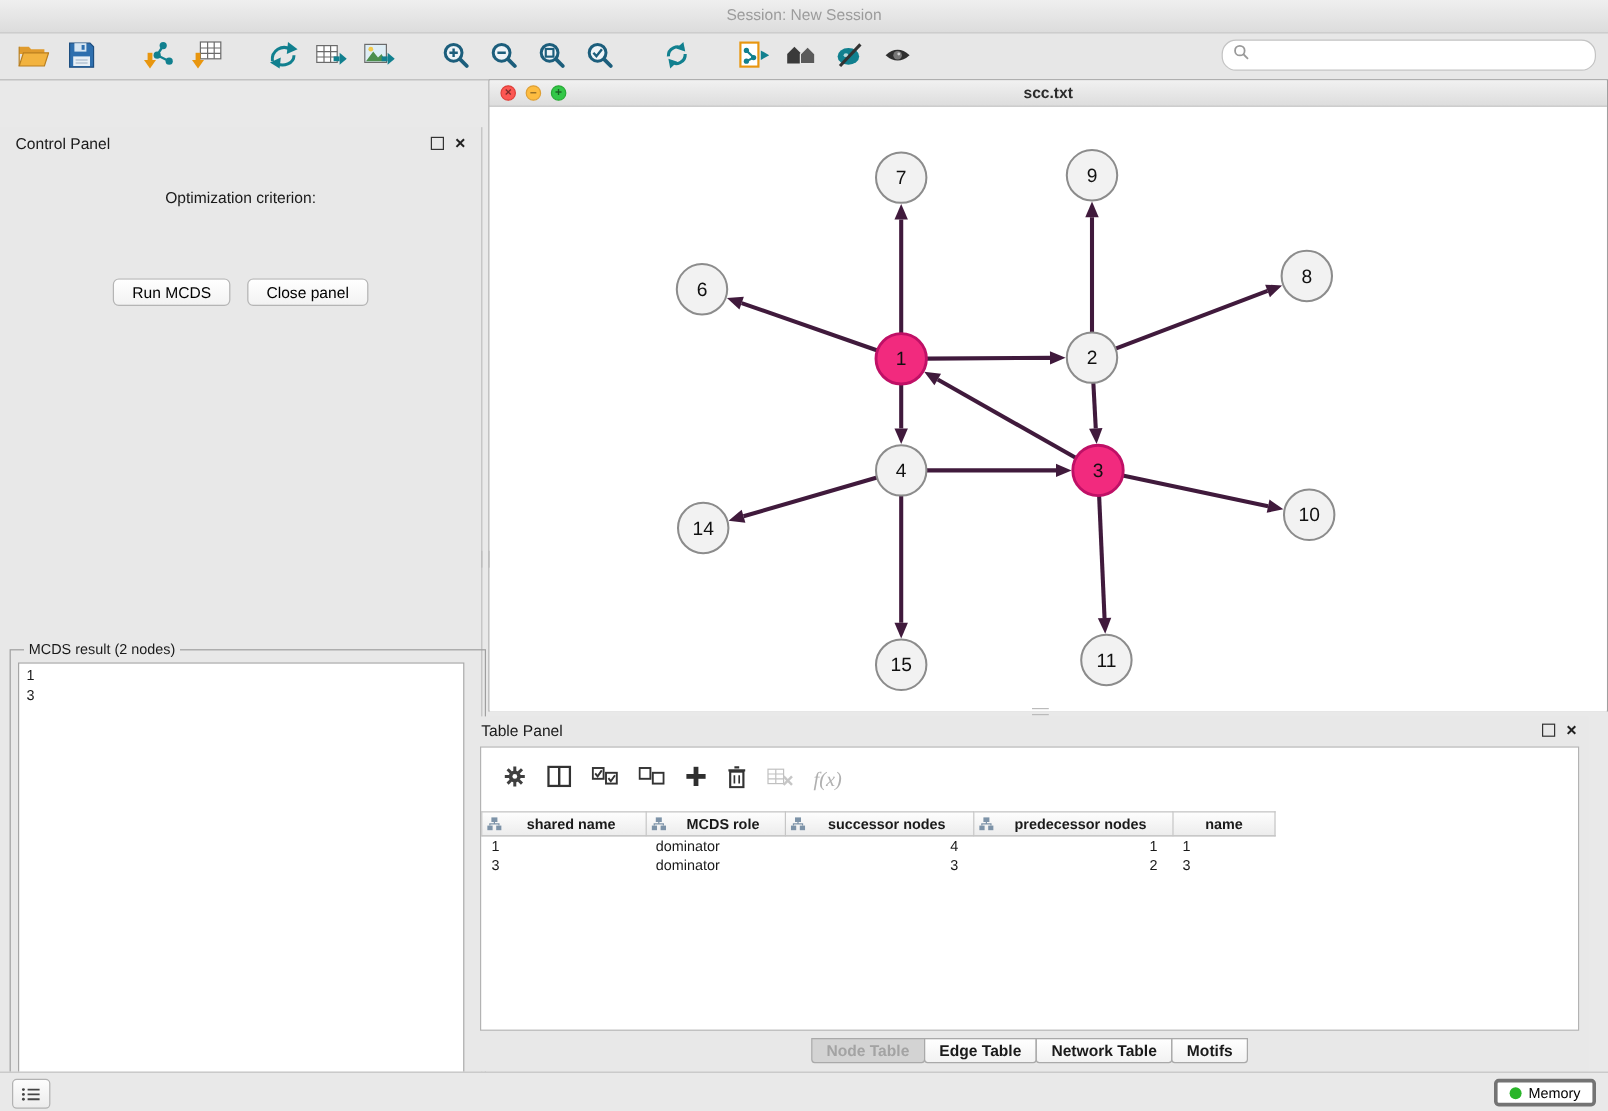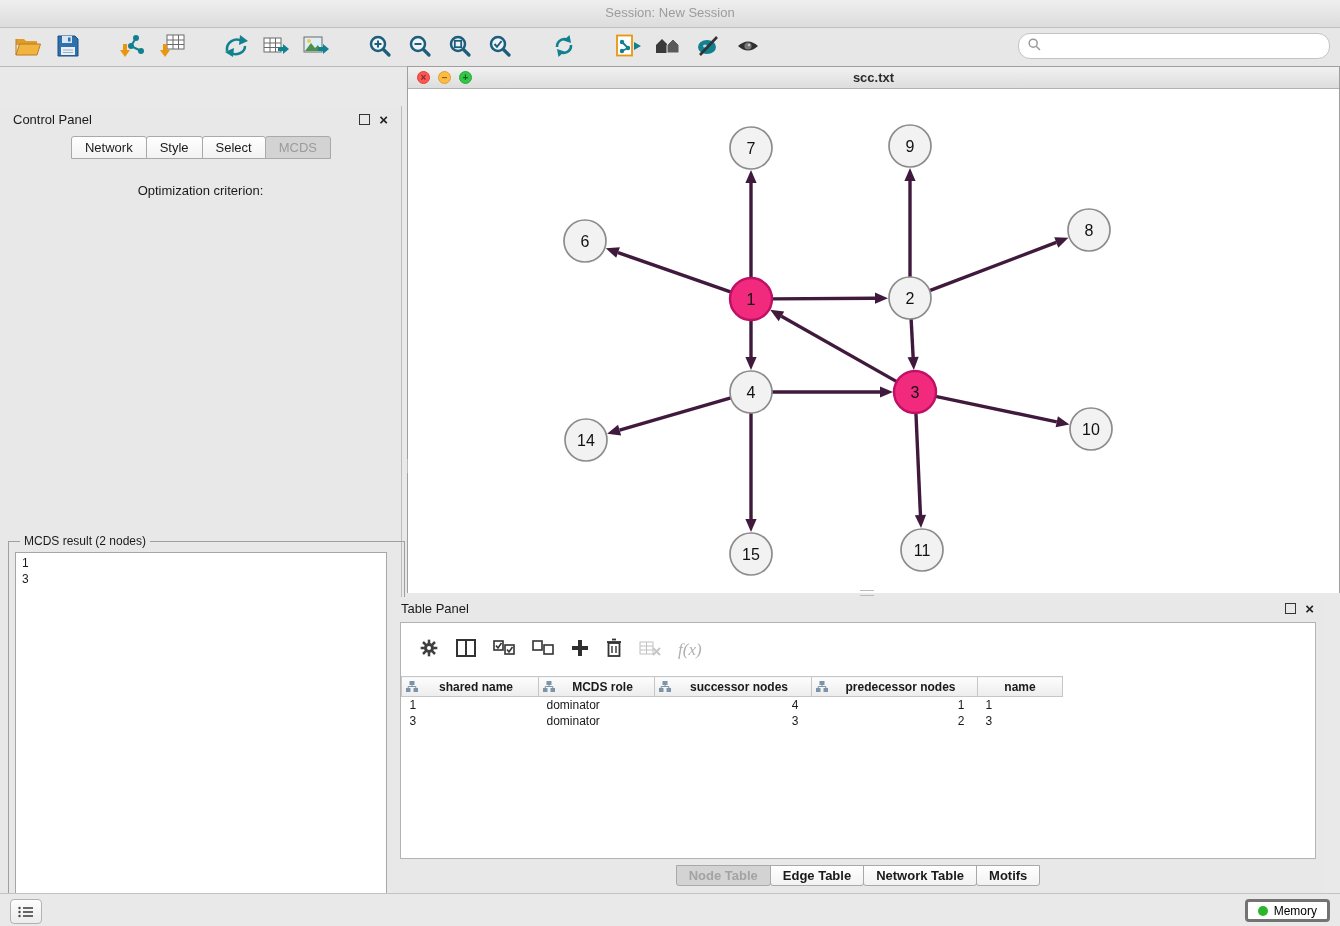--- a/index.html
+++ b/index.html
@@ -287,27 +287,25 @@
 </div>
 
 <div class="control-panel">
   <div class="cp-header">
     <span>Control Panel</span>
     <span class="win-controls">
       <span class="wc-restore"></span>
       <span class="wc-close">×</span>
     </span>
   </div>
-  <div class="cp-tabs">
-    <div class="tab">Network</div>
-    <div class="tab">Style</div>
-    <div class="tab">Select</div>
-    <div class="tab active">MCDS</div>
-  </div>
   <div class="cp-opt-label">Optimization criterion:</div>
+  <div class="cp-buttons">
+    <button class="btn">Run MCDS</button>
+    <button class="btn">Close panel</button>
+  </div>
   <fieldset class="result-fieldset">
     <legend>MCDS result (2 nodes)</legend>
     <div class="result-inner">
       <div>1</div>
       <div>3</div>
     </div>
   </fieldset>
 </div>
 
 <div class="net-window">

